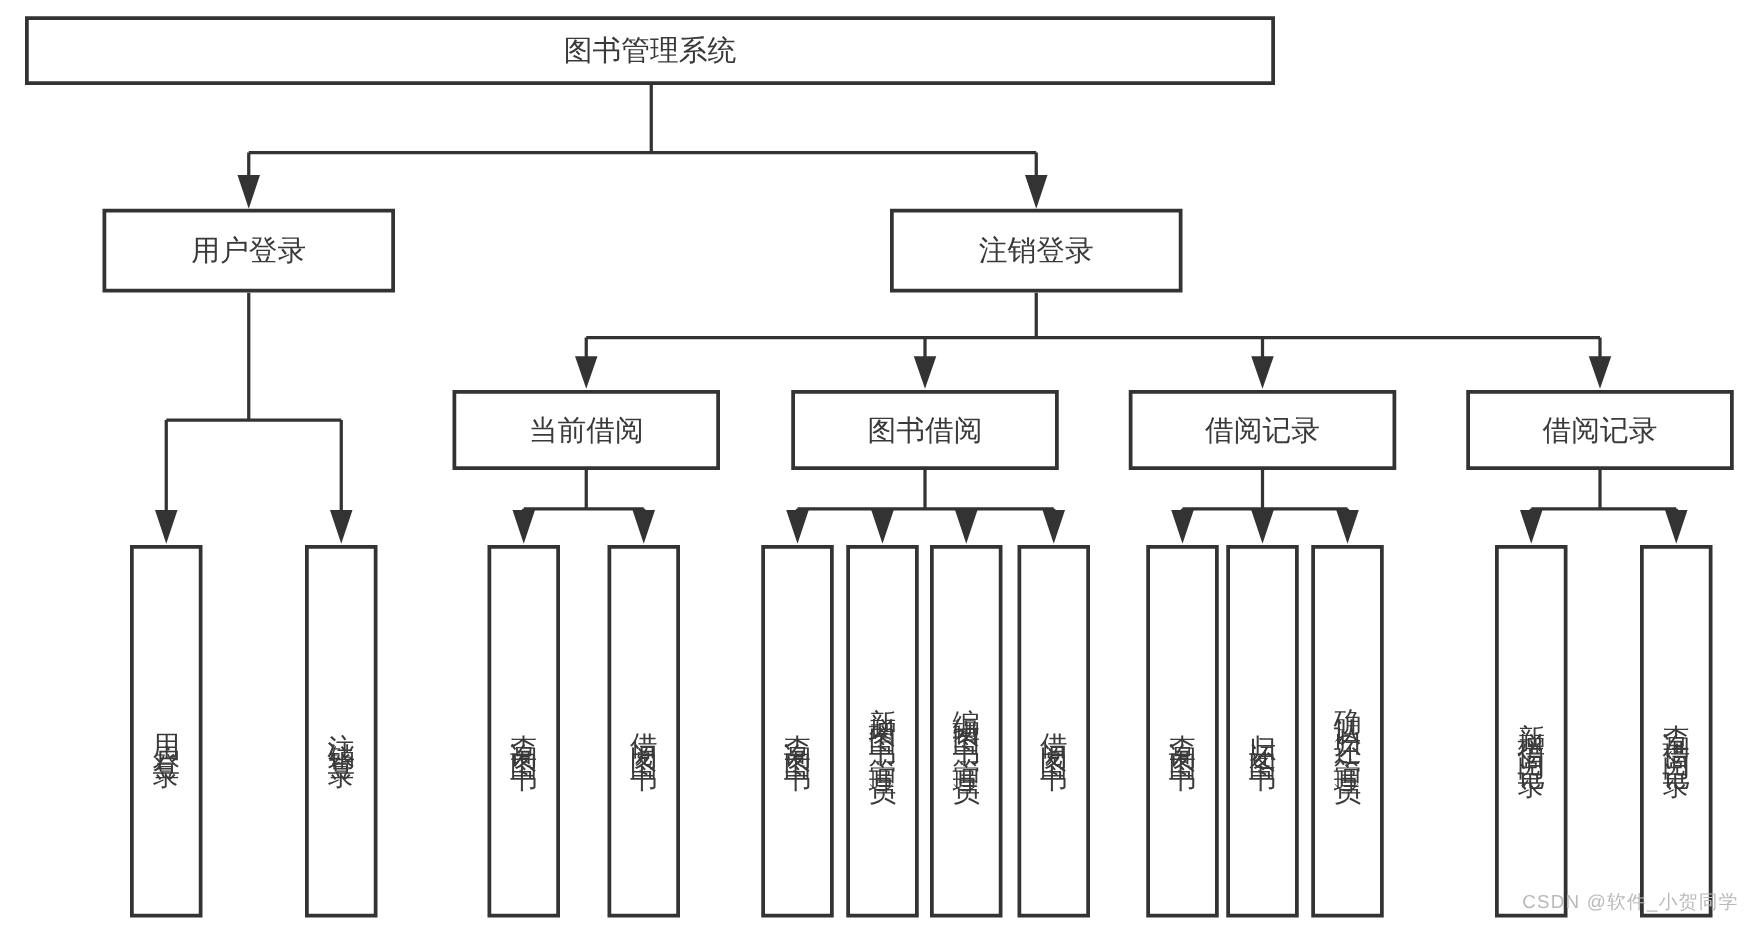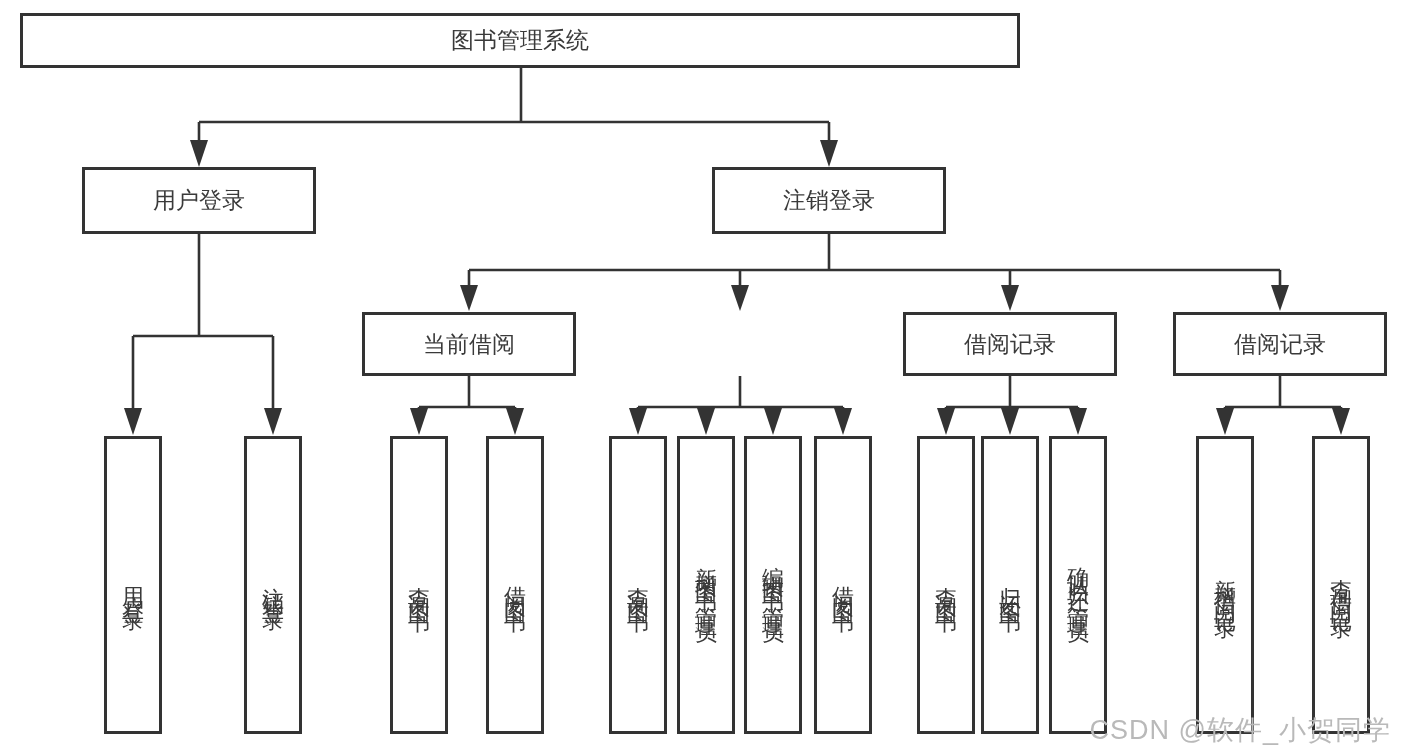--- a/index.html
+++ b/index.html
@@ -49,21 +49,21 @@
     text-orientation: mixed;
     font-size: 22px;
     letter-spacing: 8px;
     white-space: normal;
     line-height: 1;
   }
   #watermark {
     position: absolute;
     top: 712px;
     right: 14px;
-    font-size: 27px;
+    font-size: 15px;
     color: #b9b9b9;
     letter-spacing: 1px;
     z-index: 5;
   }
 </style>
 </head>
 <body>
 
 <div id="stage">
 
@@ -116,20 +116,21 @@
       <polygon points="1332,408 1350,408 1341,435"></polygon>
     </g>
   </svg>
 
   <div class="box" style="left:20px; top:13px; width:1000px; height:55px;">图书管理系统</div>
 
   <div class="box" style="left:82px; top:167px; width:234px; height:67px;">用户登录</div>
   <div class="box" style="left:712px; top:167px; width:234px; height:67px;">注销登录</div>
 
   <div class="box" style="left:362px; top:312px; width:214px; height:64px;">当前借阅</div>
+  <div class="box" style="left:633px; top:312px; width:214px; height:64px;">图书借阅</div>
   <div class="box" style="left:903px; top:312px; width:214px; height:64px;">借阅记录</div>
   <div class="box" style="left:1173px; top:312px; width:214px; height:64px;">借阅记录</div>
 
   <div class="box leaf" style="left:104px; top:436px; width:58px; height:298px;">用户登录</div>
   <div class="box leaf" style="left:244px; top:436px; width:58px; height:298px;">注销登录</div>
 
   <div class="box leaf" style="left:390px; top:436px; width:58px; height:298px;">查询图书</div>
   <div class="box leaf" style="left:486px; top:436px; width:58px; height:298px;">借阅图书</div>
 
   <div class="box leaf" style="left:609px; top:436px; width:58px; height:298px;">查询图书</div>

